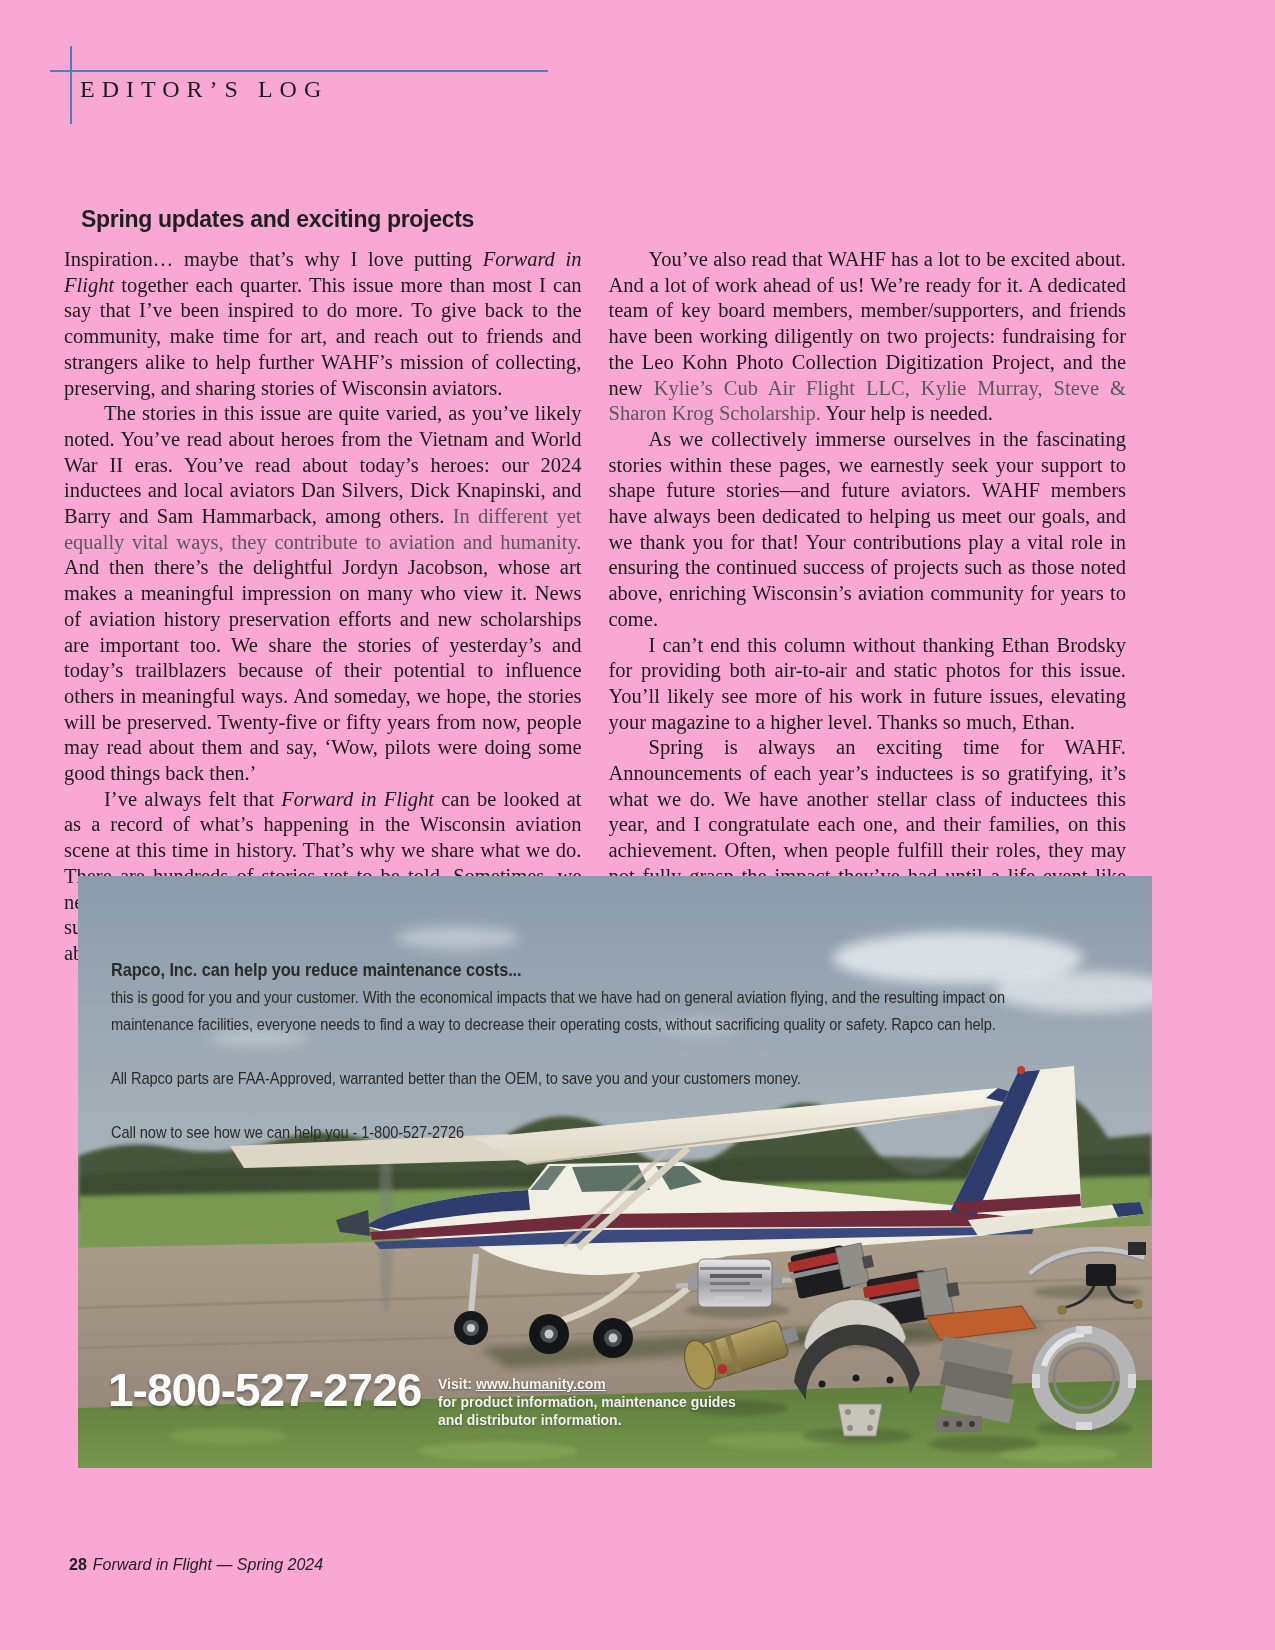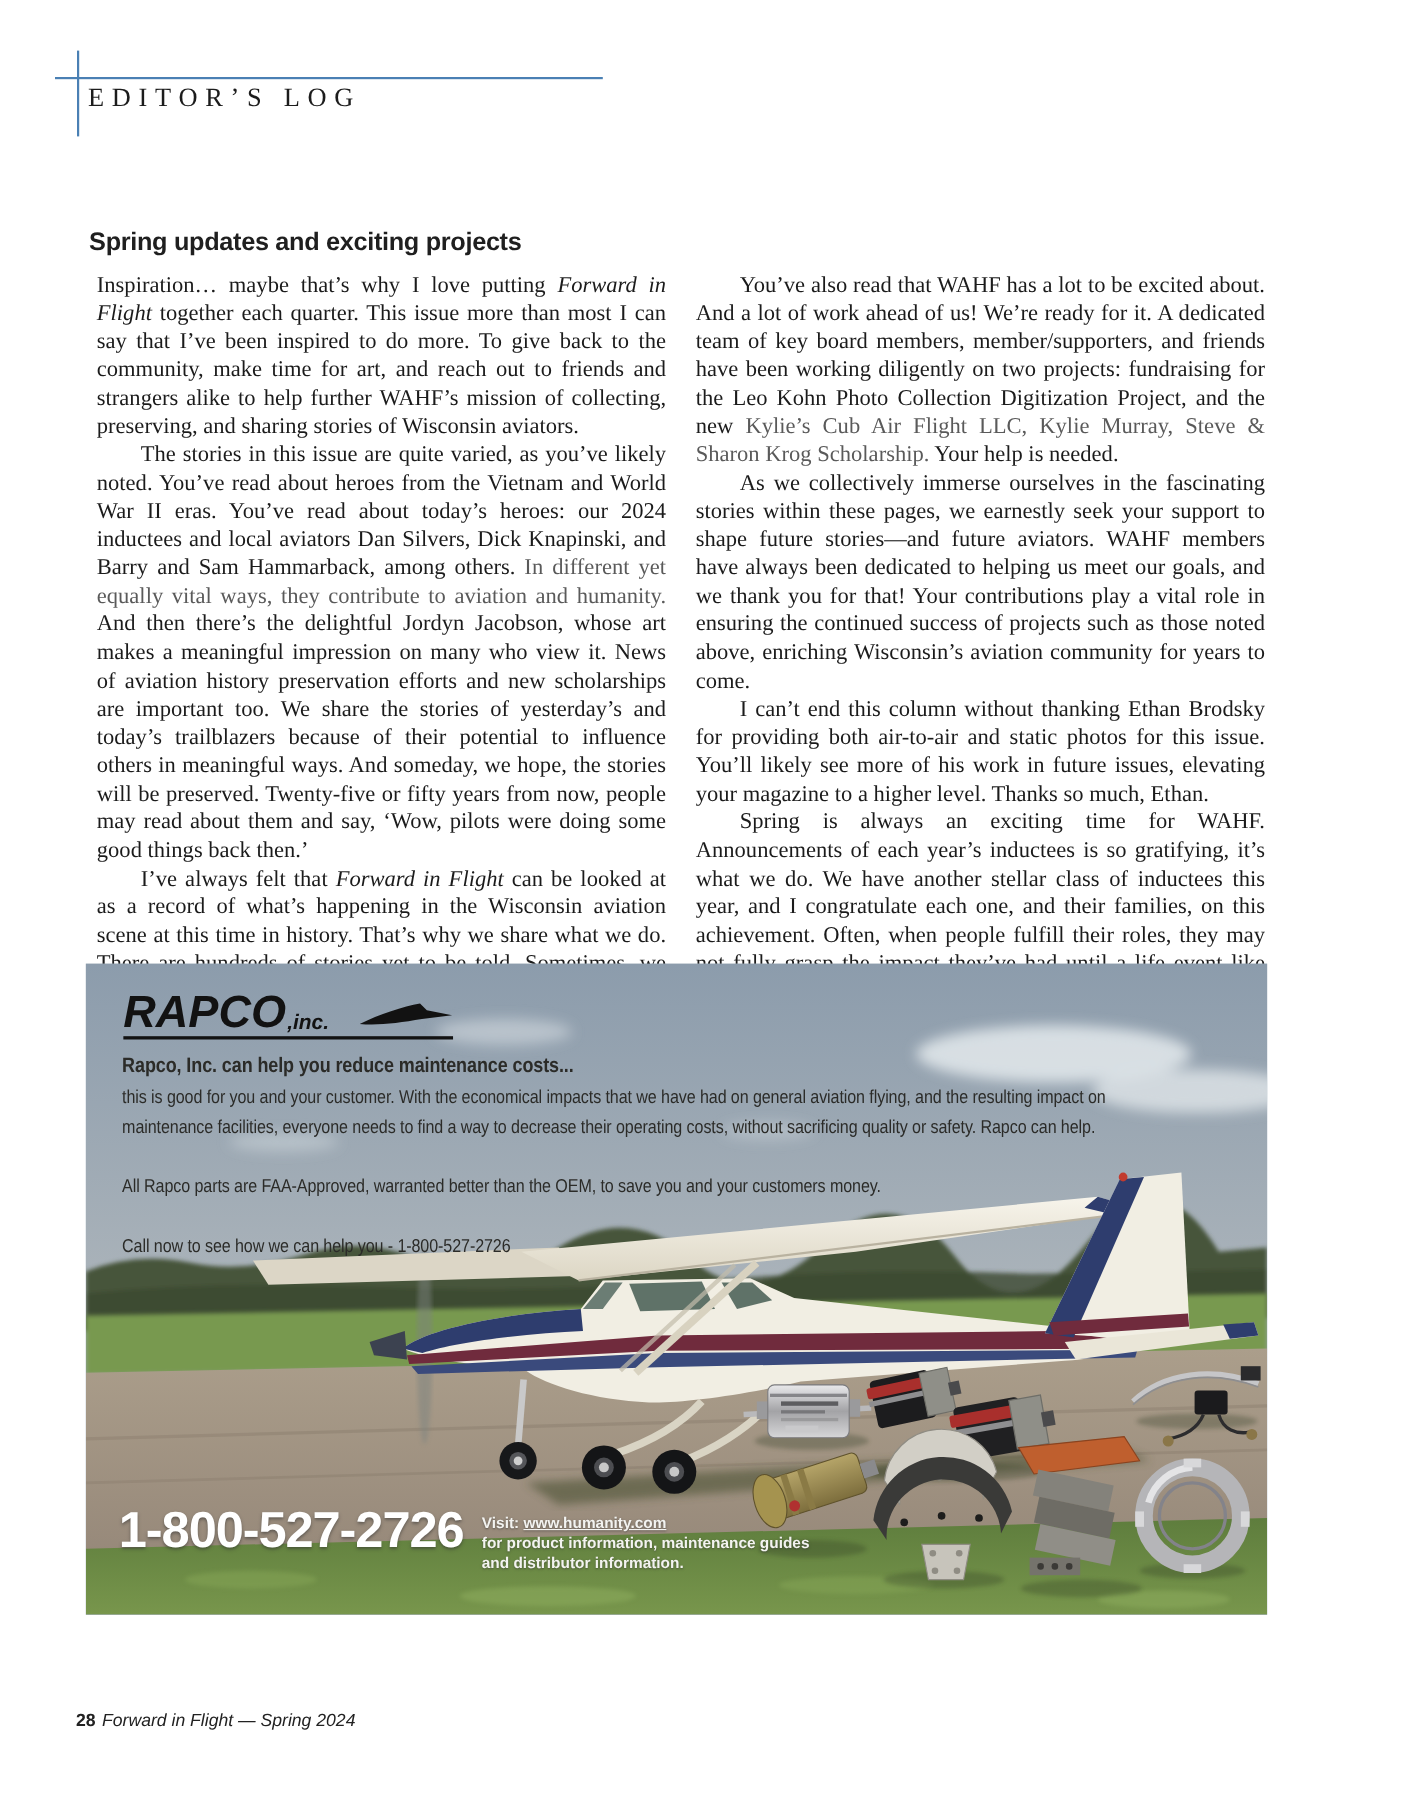--- a/index.html
+++ b/index.html
@@ -1,29 +1,29 @@
 <!DOCTYPE html>
 <html lang="en"><head>
 <meta charset="utf-8">
 <style>
   html,body{margin:0;padding:0;background:#e8e8e8;}
-  .page{position:relative;width:1275px;height:1650px;margin:0 auto;background:#ffffff;overflow:hidden;
+  .page{position:relative;width:1275px;height:1650px;margin:0 auto;background:#f9a8d4;overflow:hidden;
         font-family:"Liberation Serif",serif;color:#1b1b1b;}
   
   .rule-h{position:absolute;left:50px;top:70px;width:498px;height:2px;background:#4a80b4;}
   .rule-v{position:absolute;left:70px;top:46px;width:2px;height:78px;background:#4a80b4;}
   .section-label{position:absolute;left:80px;top:76px;font-family:"Liberation Serif",serif;
                  font-size:24px;letter-spacing:7px;color:#1c1c1c;}
   
   .title{position:absolute;left:80px;top:162px;margin:0;font-family:"Liberation Sans",sans-serif;
          font-weight:bold;font-size:37px;letter-spacing:-0.5px;color:#111;}
   .subtitle{position:absolute;left:81px;top:206px;margin:0;font-family:"Liberation Sans",sans-serif;
             font-weight:bold;font-size:23px;letter-spacing:-0.3px;color:#1f1f1f;}
   
-  .article{position:absolute;left:88px;top:247px;width:1062px;display:flex;gap:27px;}
+  .article{position:absolute;left:64px;top:247px;width:1062px;display:flex;gap:27px;}
   .col{flex:1 1 0;}
   .para{margin:0;font-size:20.5px;line-height:25.7px;text-align:justify;hyphens:auto;-webkit-hyphens:auto;}
   .para.indent{text-indent:40px;}
   .run-i{font-style:italic;}
   .run-g{color:#5a5a5a;}
   .sig{margin-top:1px;font-size:20.5px;line-height:25.7px;font-style:italic;text-align:right;padding-right:2px;}
   
   .ad{position:absolute;left:78px;top:876px;width:1074px;height:592px;overflow:hidden;background:#97a5b2;}
   .ad svg.photo{position:absolute;left:0;top:0;}
   .ad-logo{position:absolute;left:34px;top:14px;width:300px;height:52px;border-bottom:3px solid #121212;
@@ -279,27 +279,20 @@
           <path d="M966,490 A44,44 0 0 1 1006,458" fill="none" stroke="#e4e4e6" stroke-width="6"></path>
           <circle cx="1006" cy="502" r="30" fill="none" stroke="#83838a" stroke-width="3"></circle>
           <rect x="998" y="450" width="16" height="8" fill="#d8d8da"></rect>
           <rect x="998" y="546" width="16" height="8" fill="#d8d8da"></rect>
           <rect x="954" y="498" width="8" height="14" fill="#d8d8da"></rect>
           <rect x="1050" y="498" width="8" height="14" fill="#d8d8da"></rect>
         </g>
       </g>
     </svg>
 
-    <div class="ad-logo">
-      <span class="big">RAPCO</span>
-      <span class="inc">,inc.</span>
-      <svg class="jet" width="96" height="28" viewBox="0 0 96 28">
-        <path d="M0,24 C20,14 45,6 62,3 L69,10 L95,15 L64,19 C40,23 18,26 0,24 Z" fill="#121212"></path>
-      </svg>
-    </div>
 
     <div class="ad-copy">
       <p class="hl">Rapco, Inc. can help you reduce maintenance costs...</p>
       <p>this is good for you and your customer.  With the economical impacts that we have had on general aviation flying, and the resulting impact on maintenance facilities, everyone needs to find a way to decrease their operating costs, without sacrificing quality or safety.  Rapco can help.</p>
       <p>All Rapco parts are FAA-Approved, warranted better than the OEM, to save you and your customers money.</p>
       <p class="last">Call now to see how we can help you - 1-800-527-2726</p>
     </div>
 
     <div class="ad-phone">1-800-527-2726</div>
 

